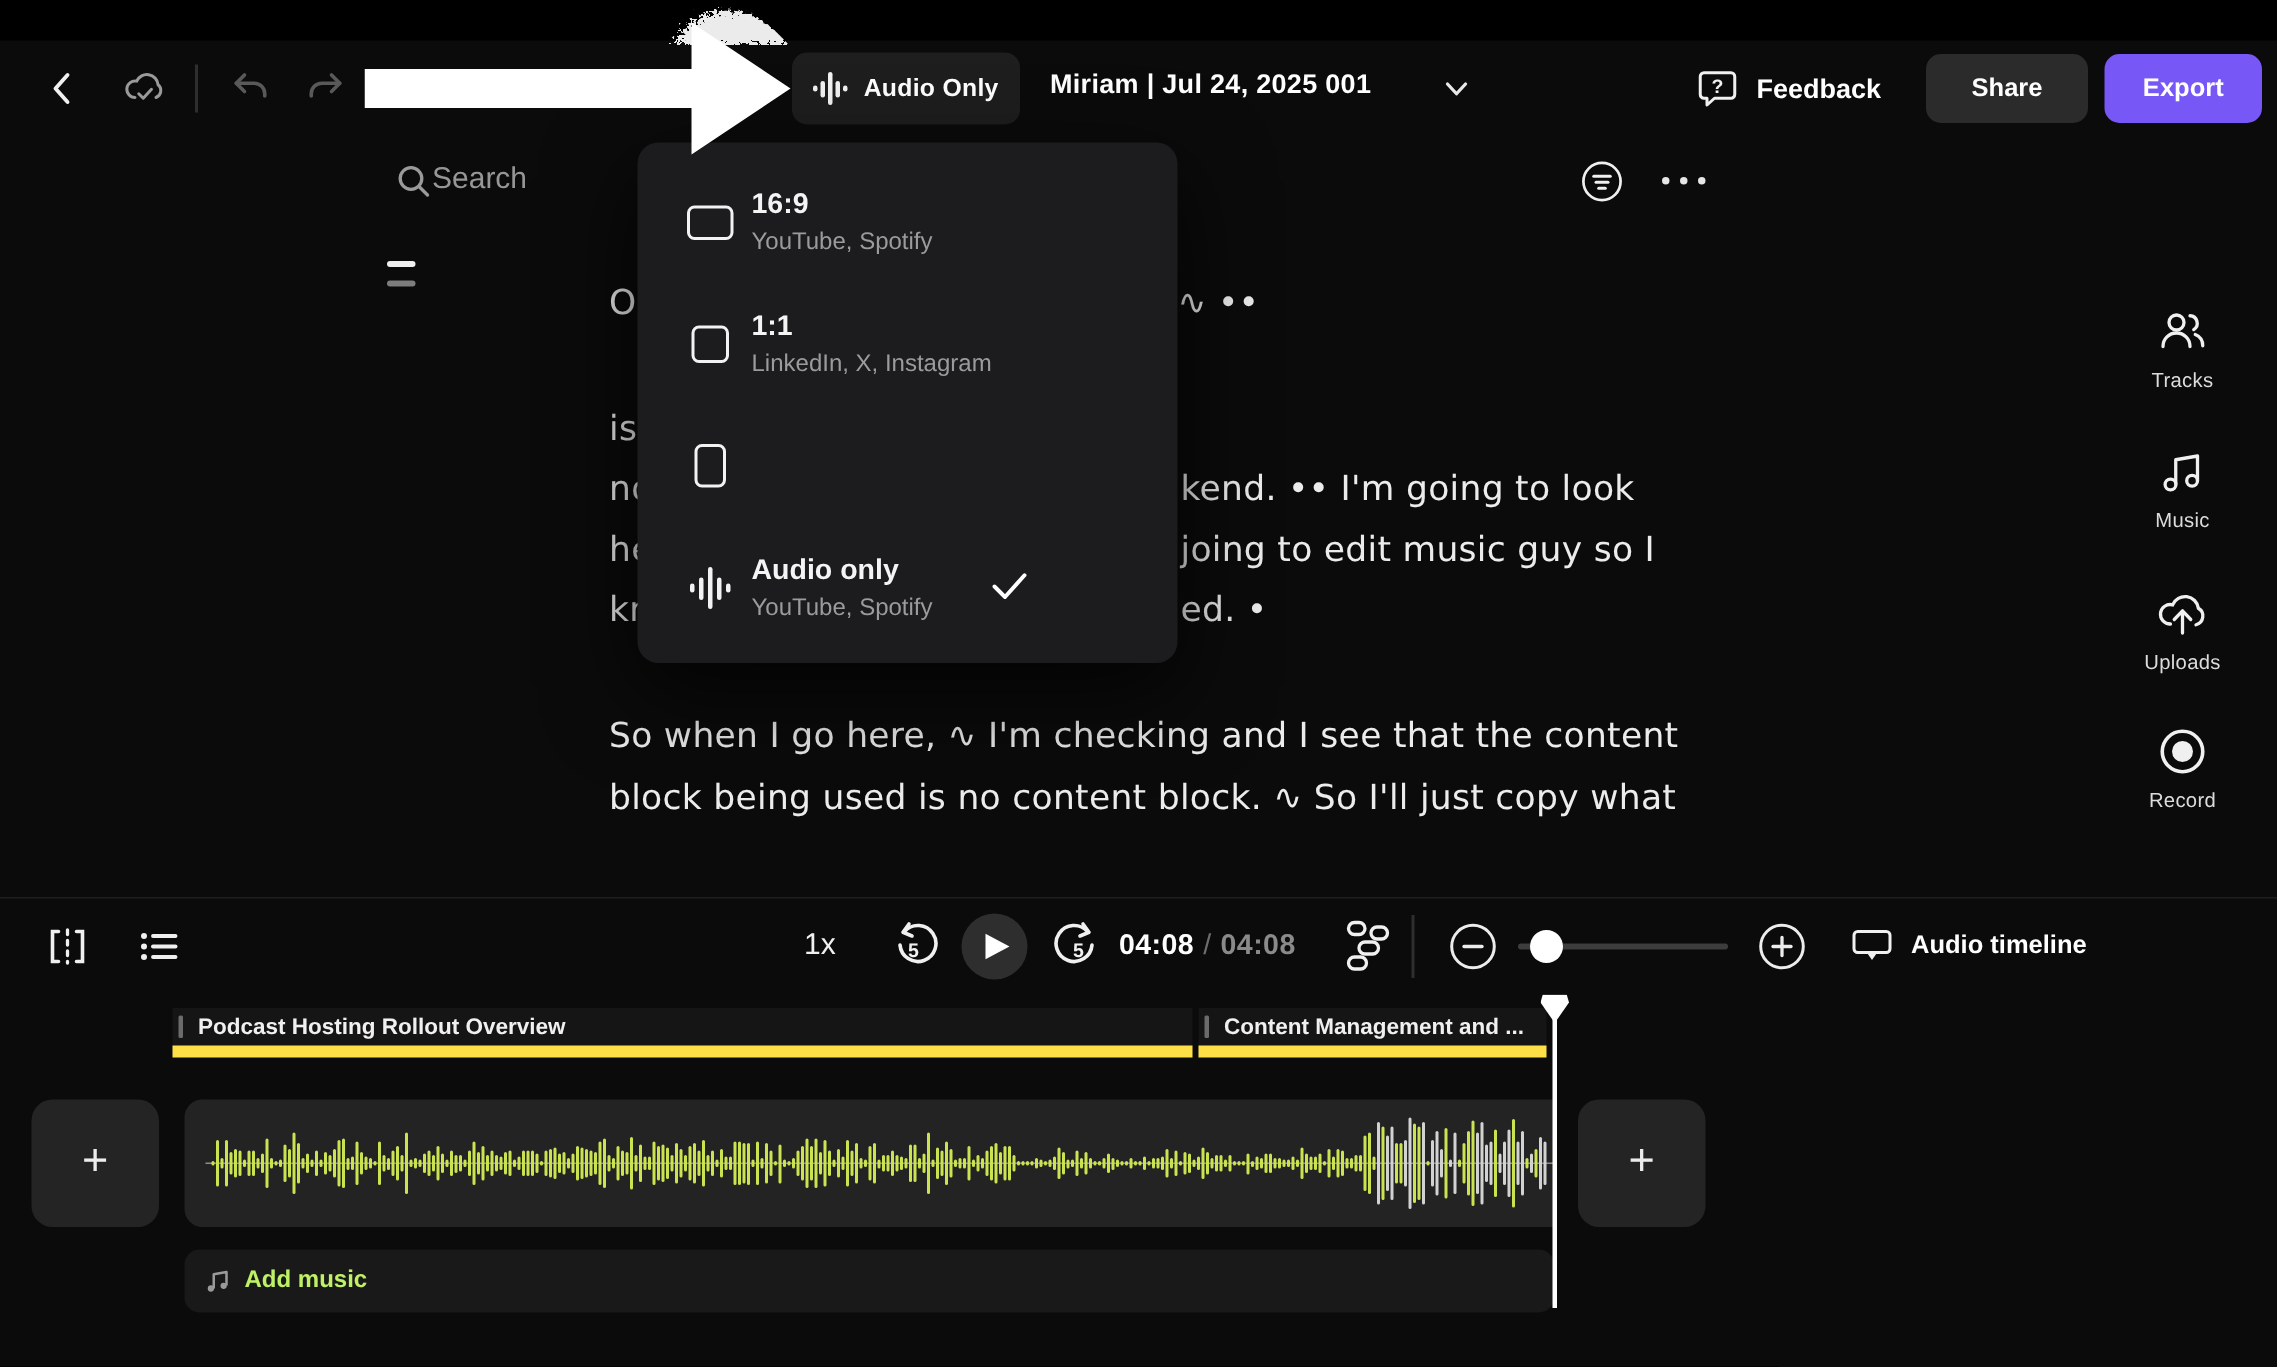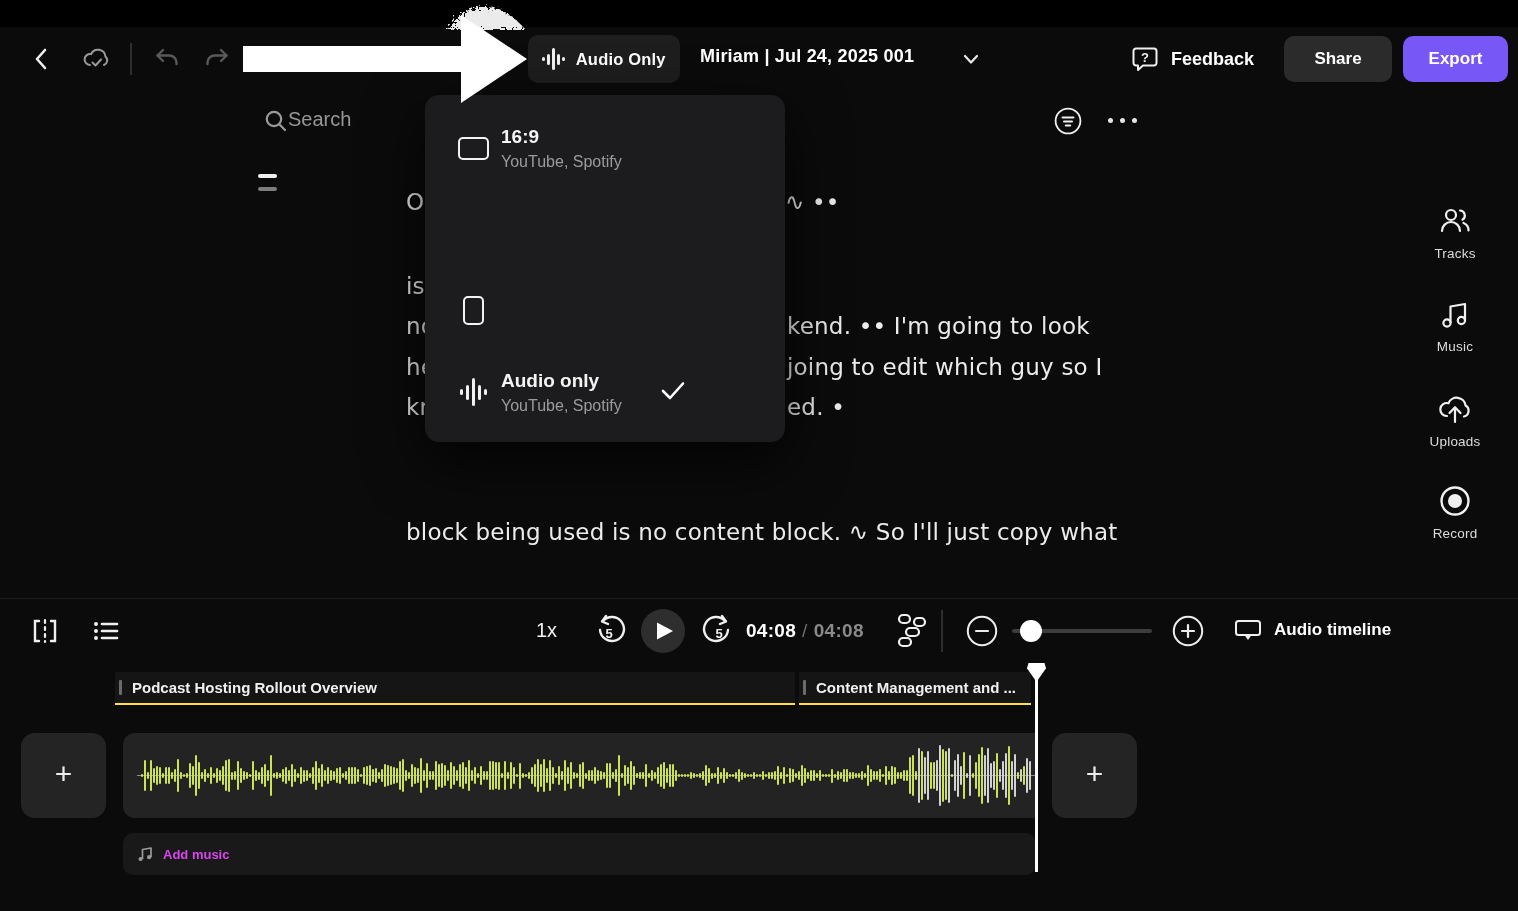--- a/index.html
+++ b/index.html
@@ -60,34 +60,34 @@
   #time { left:746px; top:620px; font-size:19px; letter-spacing:.3px; white-space:pre; }
   #time .cur { font-weight:700; color:#fff; }
   #time .sep { color:#6e6e6e; font-weight:400; padding:0 6px; }
   #time .tot { color:#8a8a8a; font-weight:600; }
   #zoom-track { left:1012px; top:629px; width:140px; height:4px; background:#3d3d3d; border-radius:2px; }
   #zoom-knob { left:1020px; top:620px; width:22px; height:22px; border-radius:50%; background:#fff; cursor:pointer; }
   #hide-timeline { left:1234px; top:617px; display:flex; align-items:center; gap:12px; }
   #hide-timeline span { font-size:17px; font-weight:600; }
 
   
-  .segment { position:absolute; top:672px; height:33px; background:#151515; border-bottom:2px solid #fde047;
+  .segment { position:absolute; top:672px; height:33px; background:#151515; border-bottom:8px solid #fde047;
     display:flex; align-items:center; gap:10px; padding-left:4px; cursor:pointer; overflow:hidden; }
   .segment .lead { width:3px; height:15px; background:#6b6b6b; border-radius:1px; flex:none; }
   .segment span { font-size:15px; font-weight:600; color:#f0f0f0; white-space:nowrap; }
   #wave-track { left:123px; top:733px; width:913px; height:85px; background:#232323; border-radius:12px 0 0 12px; overflow:hidden; cursor:pointer; }
   #wave-center { position:absolute; left:14px; right:0; top:42px; height:1px; background:#8e8e8e; }
   #wf-bars { position:absolute; left:18px; top:0; width:893px; height:85px; display:flex; align-items:center; }
   #wf-bars i { flex:none; width:2px; margin-right:1px; border-radius:1px; }
   .plus-tile { top:733px; width:85px; height:85px; background:#242424; border-radius:14px;
     display:flex; align-items:center; justify-content:center; cursor:pointer; }
   .plus-tile b { font-size:30px; font-weight:300; color:#ececec; line-height:1; margin-top:-3px; }
   #add-music { left:123px; top:833px; width:913px; height:42px; background:#191919; border-radius:10px;
     display:flex; align-items:center; gap:9px; padding-left:13px; cursor:pointer; }
-  #add-music span { font-size:13px; font-weight:600; color:#d946ef; }
+  #add-music span { font-size:16px; font-weight:600; color:#bef264; }
   #playhead-line { left:1035px; top:669px; width:3px; height:203px; background:#fff; z-index:30; }
   #playhead-head { left:1027px; top:663px; width:19px; height:19px; background:#fff; z-index:31;
     clip-path:polygon(8% 0,92% 0,100% 28%,50% 100%,0 28%); cursor:grab; }
 
   
   .side-item { position:absolute; left:1392px; width:126px; display:flex; flex-direction:column; align-items:center; gap:8px; cursor:pointer; }
   .side-item span { font-size:13.5px; color:#dcdcdc; letter-spacing:.2px; }
 </style>
 </head>
 <body>
@@ -193,34 +193,44 @@
     <span class="outline-bar" style="background:#efefef"></span>
     <span class="outline-bar" style="background:#7d7d7d"></span>
   </div>
 
   <div class="t-line" style="left:406px;top:189px">O</div>
   <div class="t-line" style="left:785px;top:189px">∿ ••</div>
   <div class="t-line" style="left:406px;top:273px">is</div>
   <div class="t-line" style="left:406px;top:313px">no</div>
   <div class="t-line" style="left:787px;top:313px">kend. •• I'm going to look</div>
   <div class="t-line" style="left:406px;top:354px">he</div>
-  <div class="t-line" style="left:787px;top:354px">joing to edit which guy so I</div>
+  <div class="t-line" style="left:787px;top:354px">joing to edit music guy so I</div>
   <div class="t-line" style="left:406px;top:394px">kn</div>
   <div class="t-line" style="left:787px;top:394px">ed. •</div>
 
+  <div class="t-line" style="left:406px;top:478px">So when I go here, ∿ I'm checking and I see that the content</div>
   <div class="t-line" style="left:406px;top:519px">block being used is no content block. ∿ So I'll just copy what</div>
 
   <div class="abs" id="dropdown">
     <div class="dd-item" style="top:22px">
       <span class="dd-icon-box">
           <span class="ratio-rect" style="width:31px;height:23px"></span>
         </span>
       <span class="dd-text">
         <div class="dd-title">16:9</div>
         <div class="dd-sub">YouTube, Spotify</div>
+      </span>
+    </div>
+    <div class="dd-item" style="top:103px">
+      <span class="dd-icon-box">
+          <span class="ratio-rect" style="width:25px;height:25px"></span>
+        </span>
+      <span class="dd-text">
+        <div class="dd-title">1:1</div>
+        <div class="dd-sub">LinkedIn, X, Instagram</div>
       </span>
     </div>
     <div class="dd-item" style="top:184px">
       <span class="dd-icon-box">
           <span class="ratio-rect" style="width:21px;height:29px"></span>
         </span>
     </div>
     <div class="dd-item" style="top:266px">
       <span class="dd-icon-box wf-glyph">
         <i style="height:6px"></i>

